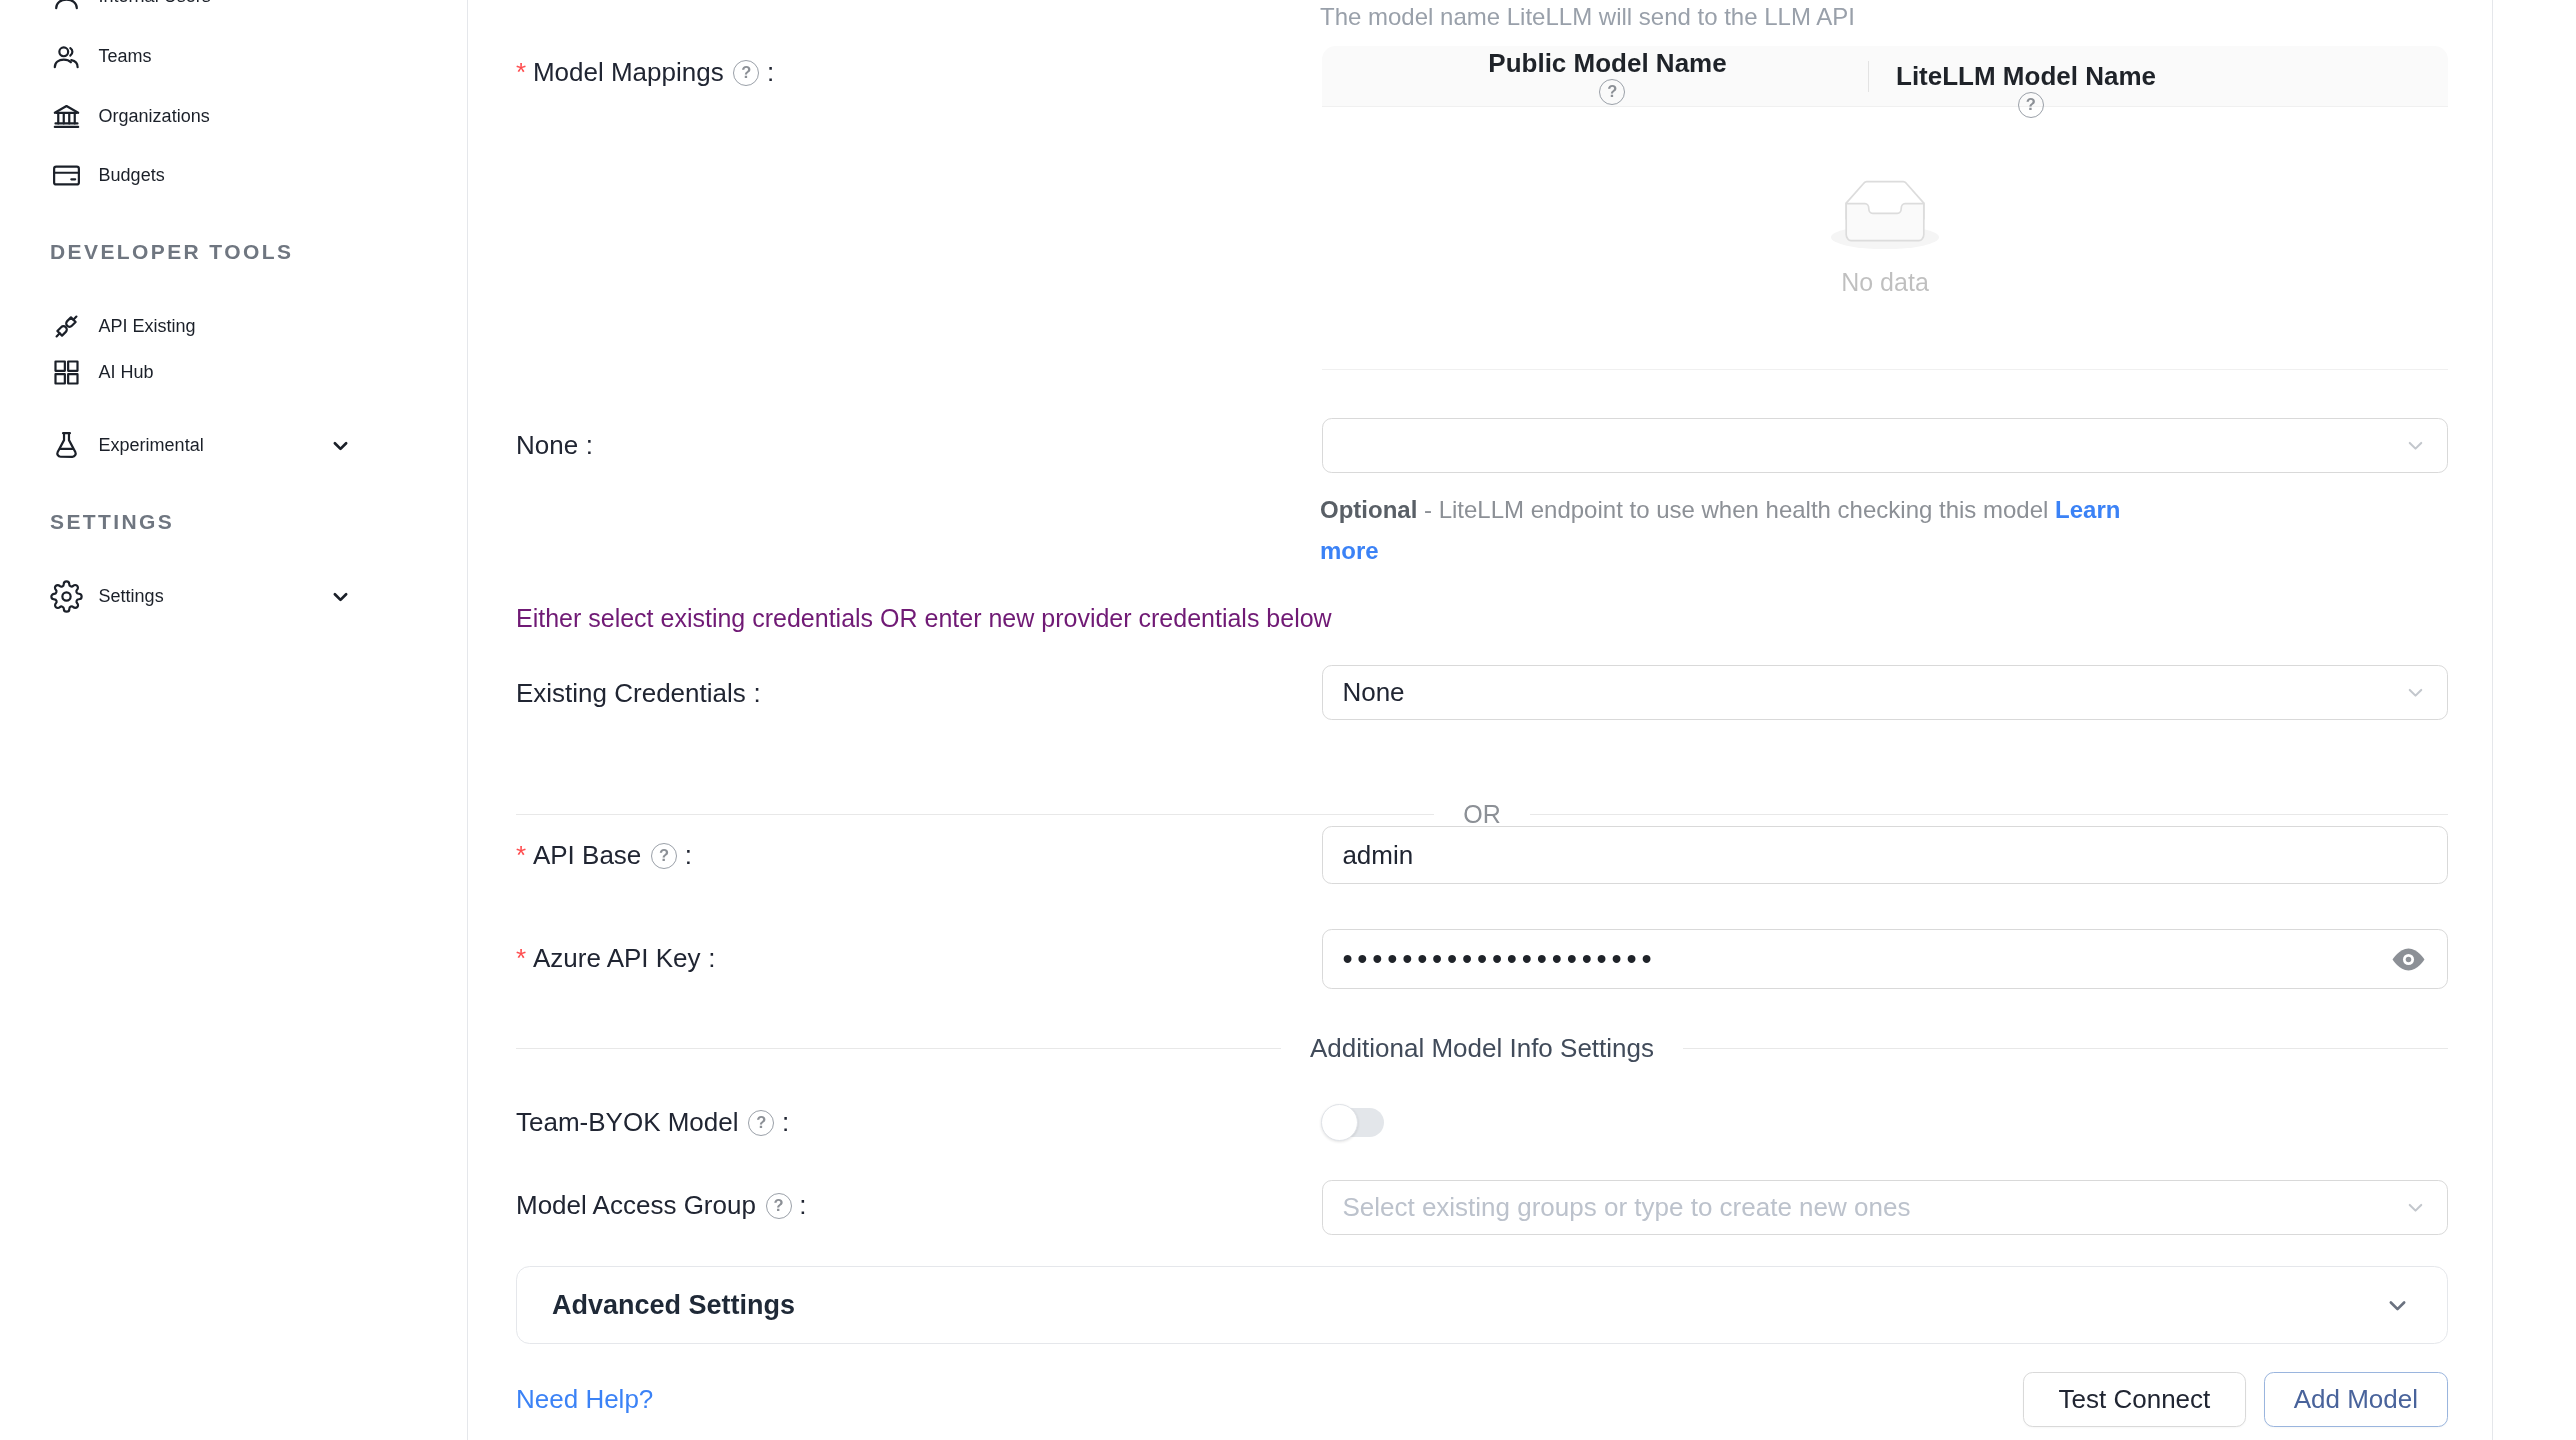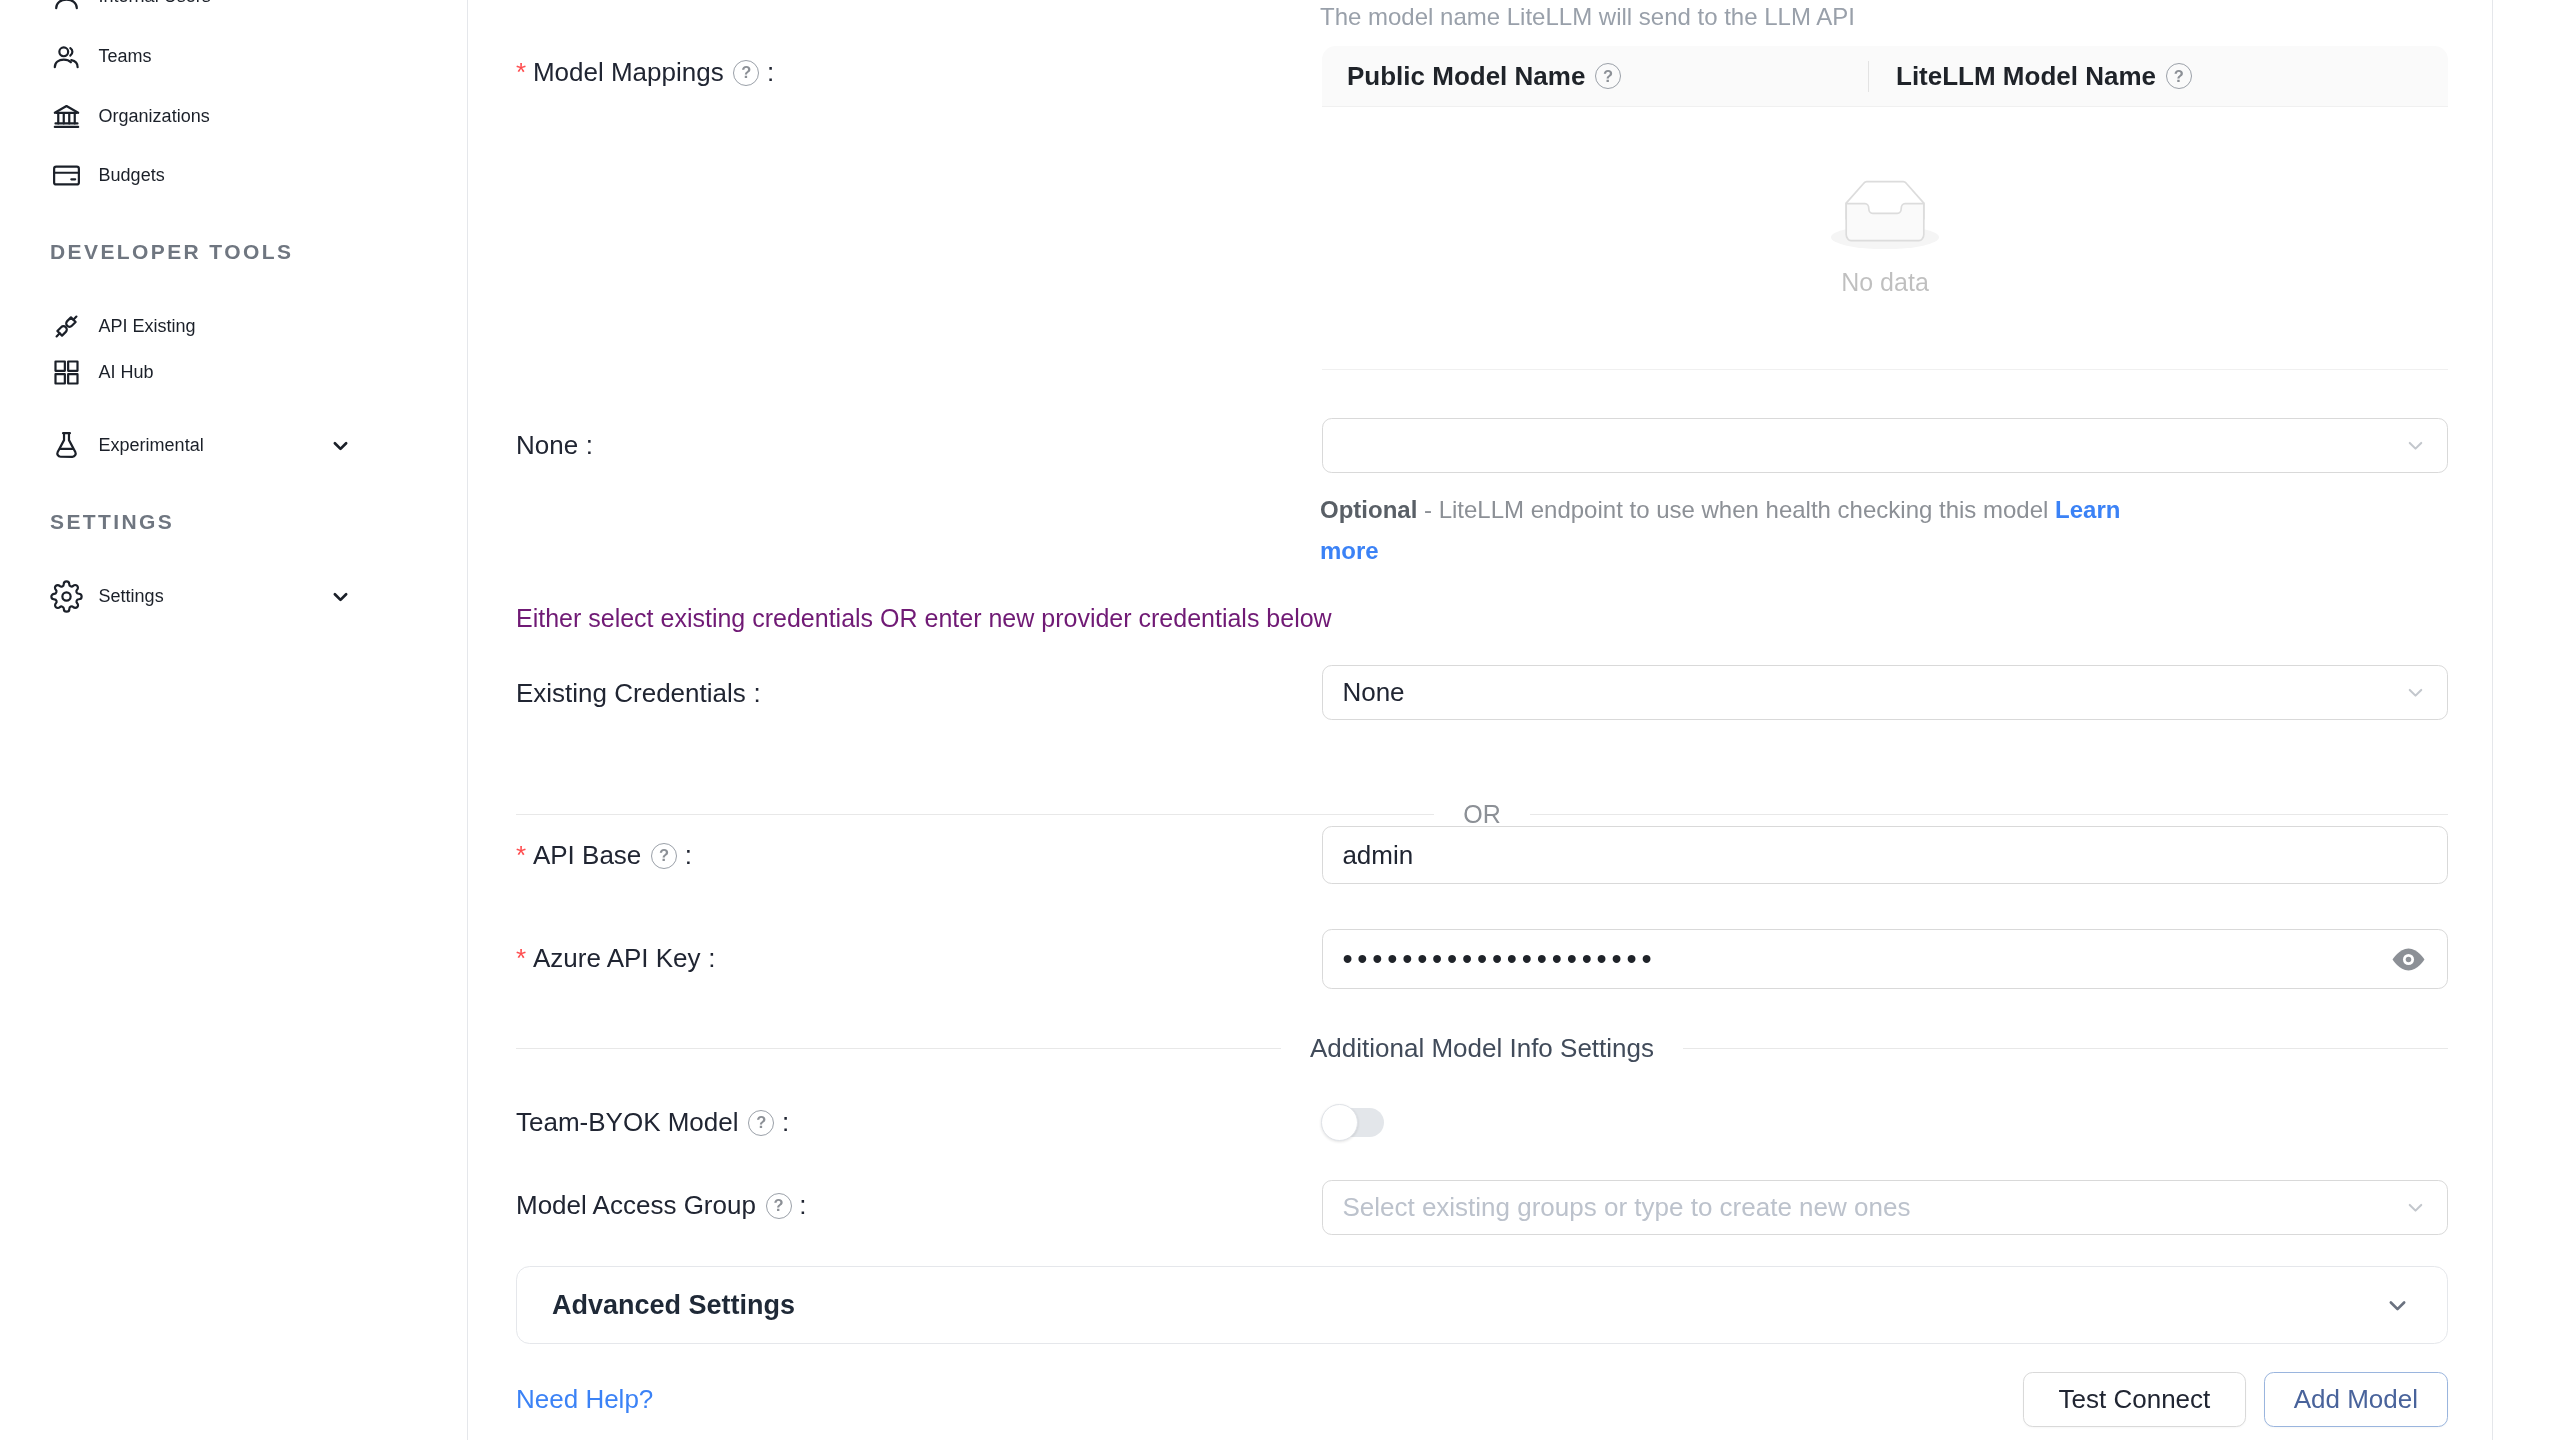--- a/index.html
+++ b/index.html
@@ -46,21 +46,21 @@
   .qicon::after { content:"?"; }
 
   .hint-text { font-size:24px; color:#99a0aa; line-height:33px; }
 
   
   .map-table { left:854px; top:46px; width:1126px; }
   .map-head {
     height:61px; background:#fafafa; border-radius:13.6px 13.6px 0 0;
     display:flex; align-items:center; border-bottom:1px solid #f0f0f0;
   }
-  .map-col { display:flex; align-items:center; font-size:26px; font-weight:700; color:#1f2329; }
+  .map-col { display:flex; align-items:center; font-size:26px; font-weight:700; color:#1f2329;flex-direction:column; }
   .map-col1 { width:546px; padding-left:25px; }
   .map-col2 { padding-left:27px; border-left:1px solid #e3e3e3; height:31px; }
   .map-body { height:263px; display:flex; flex-direction:column; align-items:center; justify-content:center; border-bottom:1px solid #f0f0f0; }
   .no-data { font-size:25px; color:rgba(0,0,0,0.25); margin-top:13.6px; }
 
   
   .fbox {
     position:absolute; left:854px; width:1126px; height:55px;
     border:1px solid #d9d9d9; border-radius:9.7px; background:#fff;
     display:flex; align-items:center; padding:0 19.4px; font-size:26px; color:#202532;

